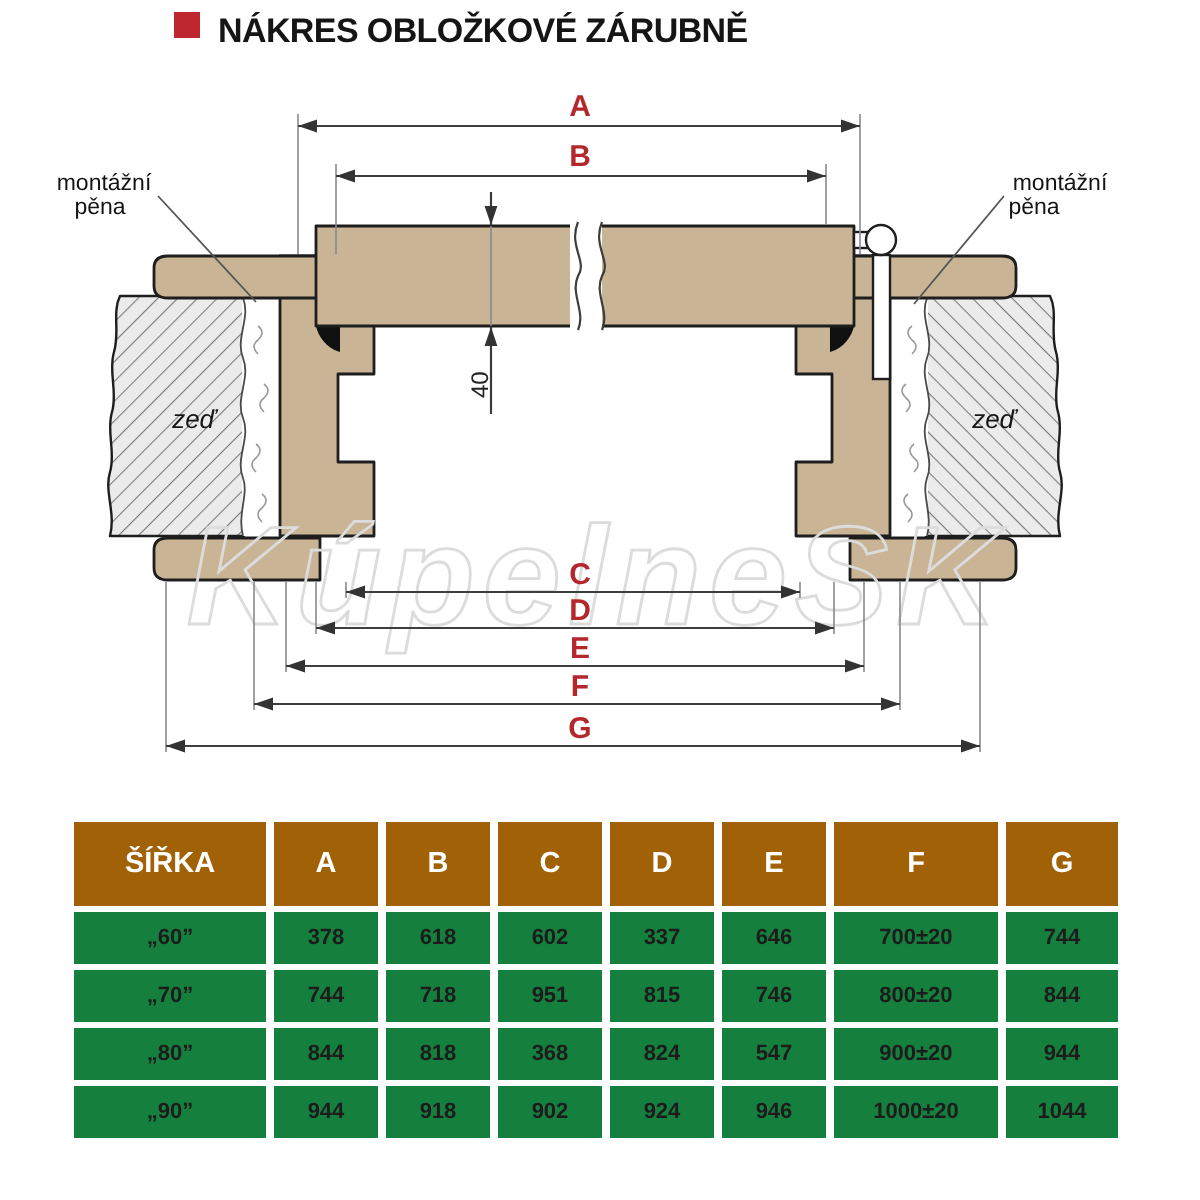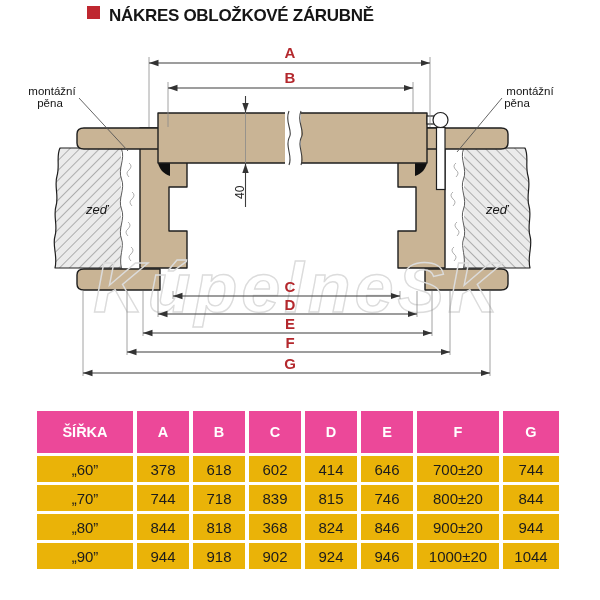--- a/index.html
+++ b/index.html
@@ -15,22 +15,22 @@
   .foamcurl{fill:none;stroke:#9a9a9a;stroke-width:0.8;}
   .dim{stroke:#3d3d3d;stroke-width:1.1;fill:none;}
   .ext{stroke:#8a8a8a;stroke-width:0.8;fill:none;}
   .leader{stroke:#555;stroke-width:0.9;fill:none;}
   .dimlab{fill:#b4282d;font-family:"Liberation Sans",sans-serif;font-size:15px;font-weight:bold;text-anchor:middle;}
   .anno{fill:#141414;font-family:"Liberation Sans",sans-serif;font-size:11.5px;text-anchor:middle;}
   .zedlab{fill:#161616;font-family:"Liberation Sans",sans-serif;font-size:13px;font-style:italic;text-anchor:middle;}
   .ticklab{fill:#222;font-family:"Liberation Sans",sans-serif;font-size:12px;}
   .wm{fill:none;stroke:#dcdcdc;stroke-width:1.4;font-family:"Liberation Sans",sans-serif;font-weight:bold;font-style:italic;font-size:70px;letter-spacing:4px;text-anchor:middle;}
   table.dims{position:absolute;left:33px;top:408px;border-collapse:separate;border-spacing:4px 3px;}
-  table.dims th{background:#ec4899;color:#fff;font-size:14.5px;font-weight:bold;height:42px;text-align:center;padding:0 2px;}
-  table.dims td{background:#eab308;color:#1c1c1c;font-size:15px;height:26px;text-align:center;padding:0 2px;}
+  table.dims th{background:#a16207;color:#fff;font-size:14.5px;font-weight:bold;height:42px;text-align:center;padding:0 2px;}
+  table.dims td{background:#15803d;color:#1c1c1c;font-size:11px;height:26px;text-align:center;padding:0 2px;font-weight:bold;}
 </style>
 </head>
 <body>
 
 <div class="title-row">
   <span class="title-sq"></span>
   <span class="title-text">NÁKRES OBLOŽKOVÉ ZÁRUBNĚ</span>
 </div>
 
 <svg id="diagram" width="600" height="356" viewBox="0 40 600 356" xmlns="http://www.w3.org/2000/svg">
@@ -160,42 +160,42 @@
       <th>F</th>
       <th>G</th>
     </tr>
   </thead>
   <tbody>
     <tr>
       <td>„60”</td>
       <td>378</td>
       <td>618</td>
       <td>602</td>
-      <td>414</td>
+      <td>337</td>
       <td>646</td>
       <td>700±20</td>
       <td>744</td>
     </tr>
     <tr>
       <td>„70”</td>
       <td>744</td>
       <td>718</td>
-      <td>839</td>
+      <td>951</td>
       <td>815</td>
       <td>746</td>
       <td>800±20</td>
       <td>844</td>
     </tr>
     <tr>
       <td>„80”</td>
       <td>844</td>
       <td>818</td>
       <td>368</td>
       <td>824</td>
-      <td>846</td>
+      <td>547</td>
       <td>900±20</td>
       <td>944</td>
     </tr>
     <tr>
       <td>„90”</td>
       <td>944</td>
       <td>918</td>
       <td>902</td>
       <td>924</td>
       <td>946</td>

